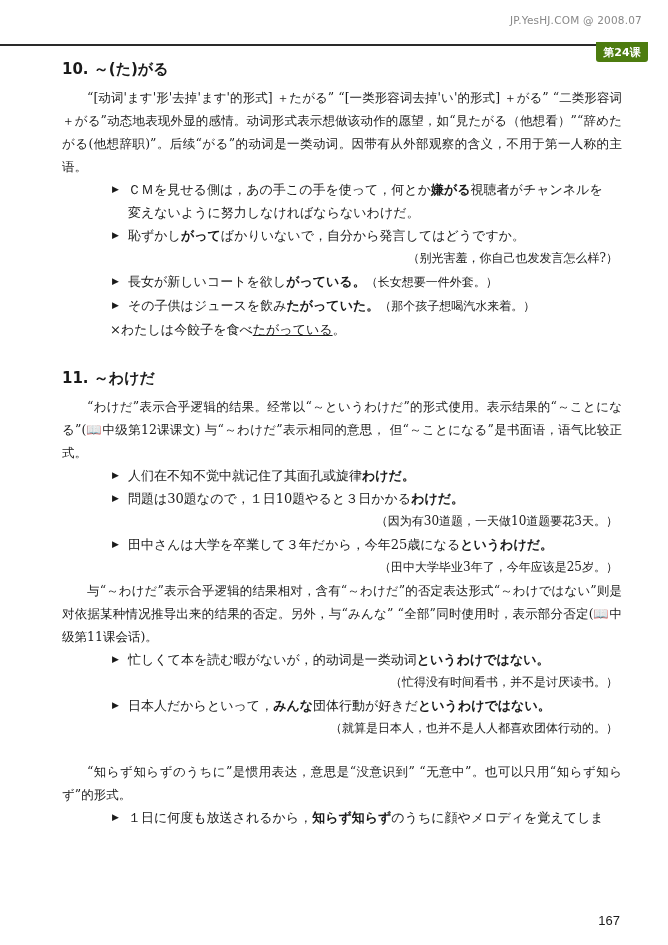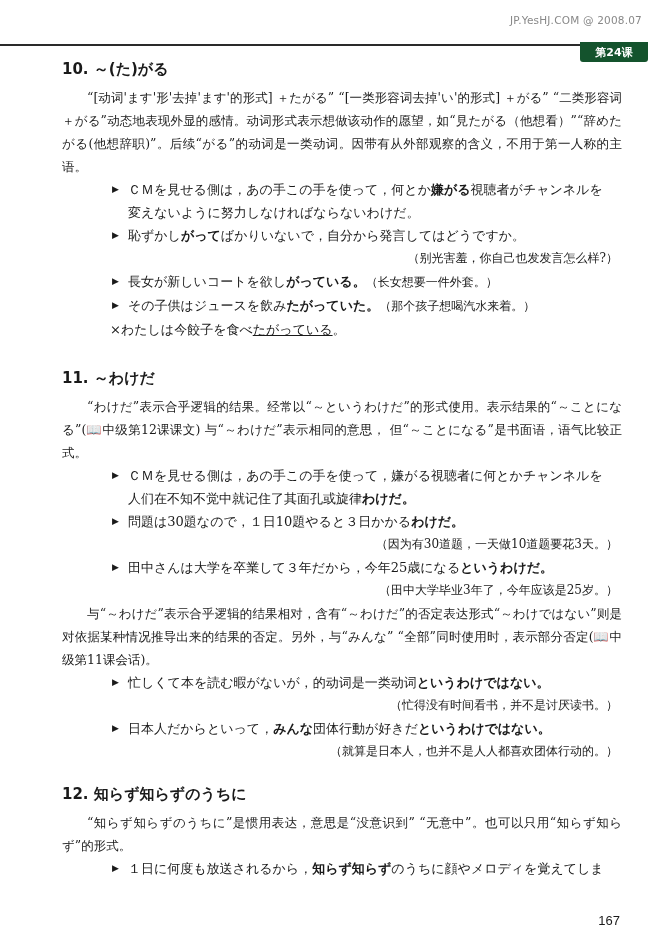--- a/index.html
+++ b/index.html
@@ -1,21 +1,21 @@
 <!DOCTYPE html>
 <html><head>
 <meta charset="utf-8">
 <style>
   html, body { margin:0; padding:0; background:#fff; }
   body { width:668px; height:945px; position:relative; overflow:hidden;
          font-family:"DejaVu Serif", "Liberation Serif", serif; color:#1a1a1a; }
   .watermark { position:absolute; top:14px; right:26px; font-family:"DejaVu Sans","Liberation Sans",sans-serif;
                font-size:10.5px; color:#888; letter-spacing:0.2px; }
   .topline { position:absolute; top:44px; left:0; width:596px; height:2px; background:#2a2a2a; }
-  .lesson-tab { position:absolute; top:42px; right:20px; width:68px; height:20px; background:#14532d; color:#fff;
+  .lesson-tab { position:absolute; top:42px; right:20px; width:52px; height:20px; background:#4d7c0f; color:#fff;
                 font-family:"DejaVu Sans","Liberation Sans",sans-serif; font-size:11px; font-weight:bold;
                 display:flex; align-items:center; justify-content:center; border-radius:0 0 3px 3px; }
   .content { position:absolute; left:62px; top:58px; width:560px; }
   .sec-title { font-family:"DejaVu Sans","Liberation Sans",sans-serif; font-weight:bold; font-size:15px;
                margin:0 0 6px 0; height:22px; line-height:22px; }
   .para { font-size:12.5px; line-height:23px; text-indent:25px; margin:0; text-align:justify; }
   .ex { position:relative; padding-left:66px; font-size:13px; line-height:23px; margin:0; }
   .ex .tri { position:absolute; left:50px; top:0; font-size:9px; line-height:23px; }
   .ex .cont { display:block; }
   .trans { text-align:right; font-size:12px; line-height:23px; padding-right:4px; margin:0; }
@@ -63,21 +63,20 @@
   </div>
 
   <div class="gap" style="height:26px"></div>
 
   <div>
     <div class="sec-title">11. ～わけだ</div>
     <p class="para">“わけだ”表示合乎逻辑的结果。经常以“～というわけだ”的形式使用。表示结果的“～ことになる”(📖中级第12课课文) 与“～わけだ”表示相同的意思， 但“～ことになる”是书面语，语气比较正式。</p>
 
     <div class="ex">
       <span class="tri">▶</span>
-      <span>ＣＭを見せる側は，あの手この手を使って，嫌がる視聴者に何とかチャンネルを</span>
       <span class="cont"><span>人们在不知不觉中就记住了其面孔或旋律</span><b>わけだ。</b></span>
     </div>
     <div class="ex">
       <span class="tri">▶</span>
       <span>問題は30題なので，１日10題やると３日かかる</span><b>わけだ。</b>
     </div>
     <p class="trans">（因为有30道题，一天做10道题要花3天。）</p>
     <div class="ex">
       <span class="tri">▶</span>
       <span>田中さんは大学を卒業して３年だから，今年25歳になる</span><b>というわけだ。</b>
@@ -94,21 +93,20 @@
     <div class="ex">
       <span class="tri">▶</span>
       <span>日本人だからといって，</span><b>みんな</b><span>団体行動が好きだ</span><b>というわけではない。</b>
     </div>
     <p class="trans">（就算是日本人，也并不是人人都喜欢团体行动的。）</p>
   </div>
 
   <div class="gap" style="height:20px"></div>
 
   <div>
-    <div class="sec-title">12. 知らず知らずのうちに</div>
     <p class="para">“知らず知らずのうちに”是惯用表达，意思是“没意识到” “无意中”。也可以只用“知らず知らず”的形式。</p>
     <div class="ex">
       <span class="tri">▶</span>
       <span>１日に何度も放送されるから，</span><b>知らず知らず</b><span>のうちに顔やメロディを覚えてしま</span>
     </div>
   </div>
 </div>
 
 <div class="pagenum">167</div>
 

